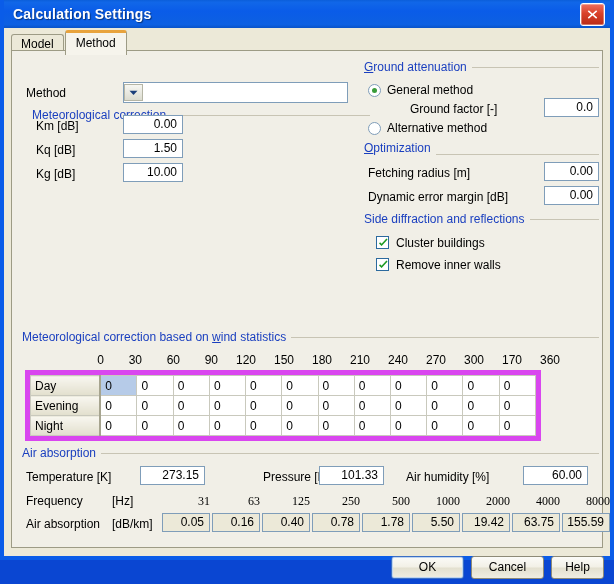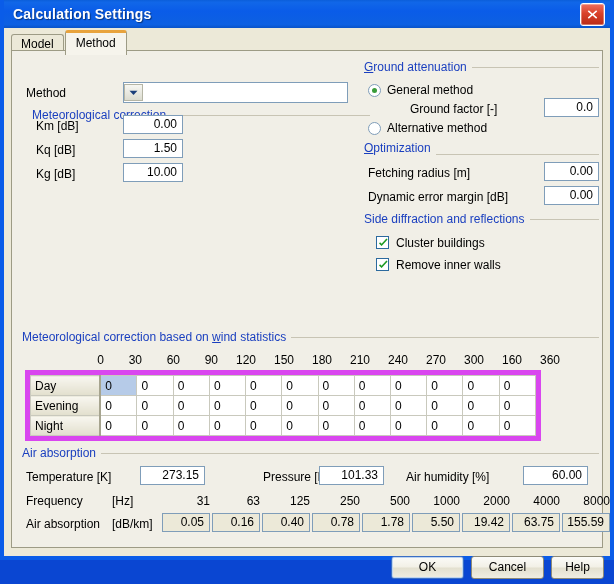--- a/index.html
+++ b/index.html
@@ -119,21 +119,21 @@
   .wt td.rh{
     background:linear-gradient(to bottom,#f8f7f0,#e2dfcd);
     width:70px;border-right:2px solid #a6a48f;
   }
   .wt td.cell{width:38px;}
   .wt td.sel{background:#b6cbe8;}
   .wthdr{position:absolute;font-size:12px;color:#000;}
   .wthdr span{position:absolute;text-align:right;white-space:nowrap;}
   
   .freqhdr{position:absolute;font-size:12px;color:#000;}
-  .freqhdr span{position:absolute;text-align:right;white-space:nowrap;}
+  .freqhdr span{position:absolute;text-align:right;white-space:nowrap;font-family:Liberation Serif, serif;}
   
   .btn{
     position:absolute;box-sizing:border-box;height:23px;
     background:linear-gradient(to bottom,#fbfbf8 0%,#f2f0e6 48%,#e3e0cf 52%,#efedE2 100%);
     border:1px solid #8d8a77;border-radius:3px;
     font-size:12px;color:#000;text-align:center;line-height:21px;
     cursor:pointer;
   }
   .btn.def{border:1px solid #3c6fc4;box-shadow:inset 0 0 0 1px #bdd3f0;}
 </style>
@@ -235,21 +235,21 @@
         <span style="width: 30px; left: 100px;">30</span>
         <span style="width: 30px; left: 138px;">60</span>
         <span style="width: 30px; left: 176px;">90</span>
         <span style="width: 30px; left: 214px;">120</span>
         <span style="width: 30px; left: 252px;">150</span>
         <span style="width: 30px; left: 290px;">180</span>
         <span style="width: 30px; left: 328px;">210</span>
         <span style="width: 30px; left: 366px;">240</span>
         <span style="width: 30px; left: 404px;">270</span>
         <span style="width: 30px; left: 442px;">300</span>
-        <span style="width: 30px; left: 480px;">160</span>
+        <span style="width: 30px; left: 480px;">170</span>
         <span style="width: 30px; left: 518px;">360</span>
       </div>
 
     <div class="wt" style="left:13px;top:319px;width:516px;">
       <table id="wind-table">
           <tbody>
             <tr>
               <td class="rh">Day</td>
               <td class="cell sel">0</td>
               <td class="cell">0</td>

